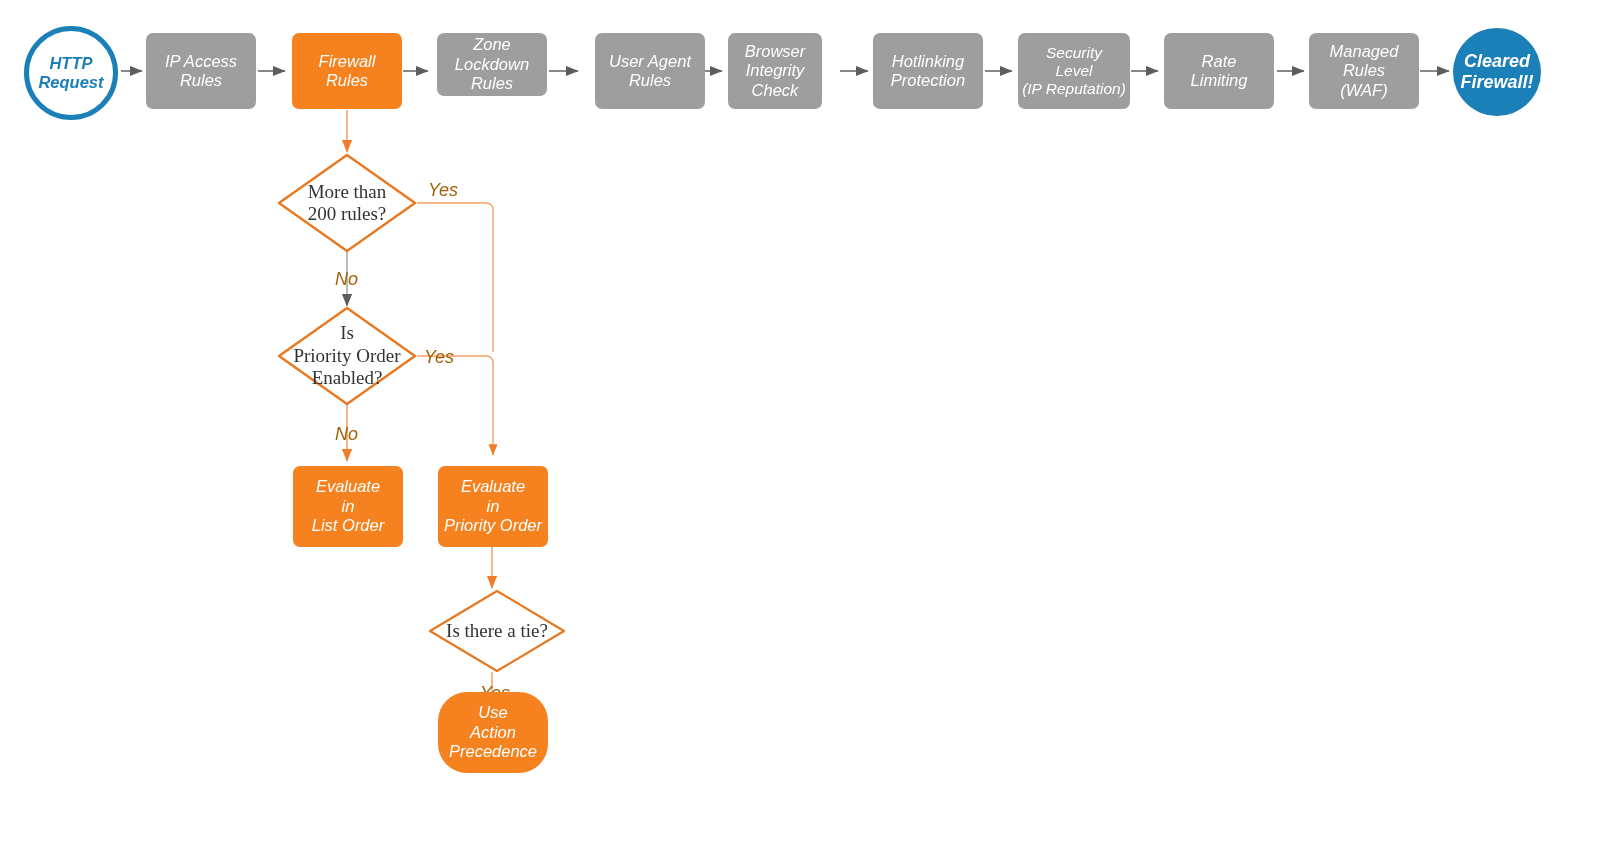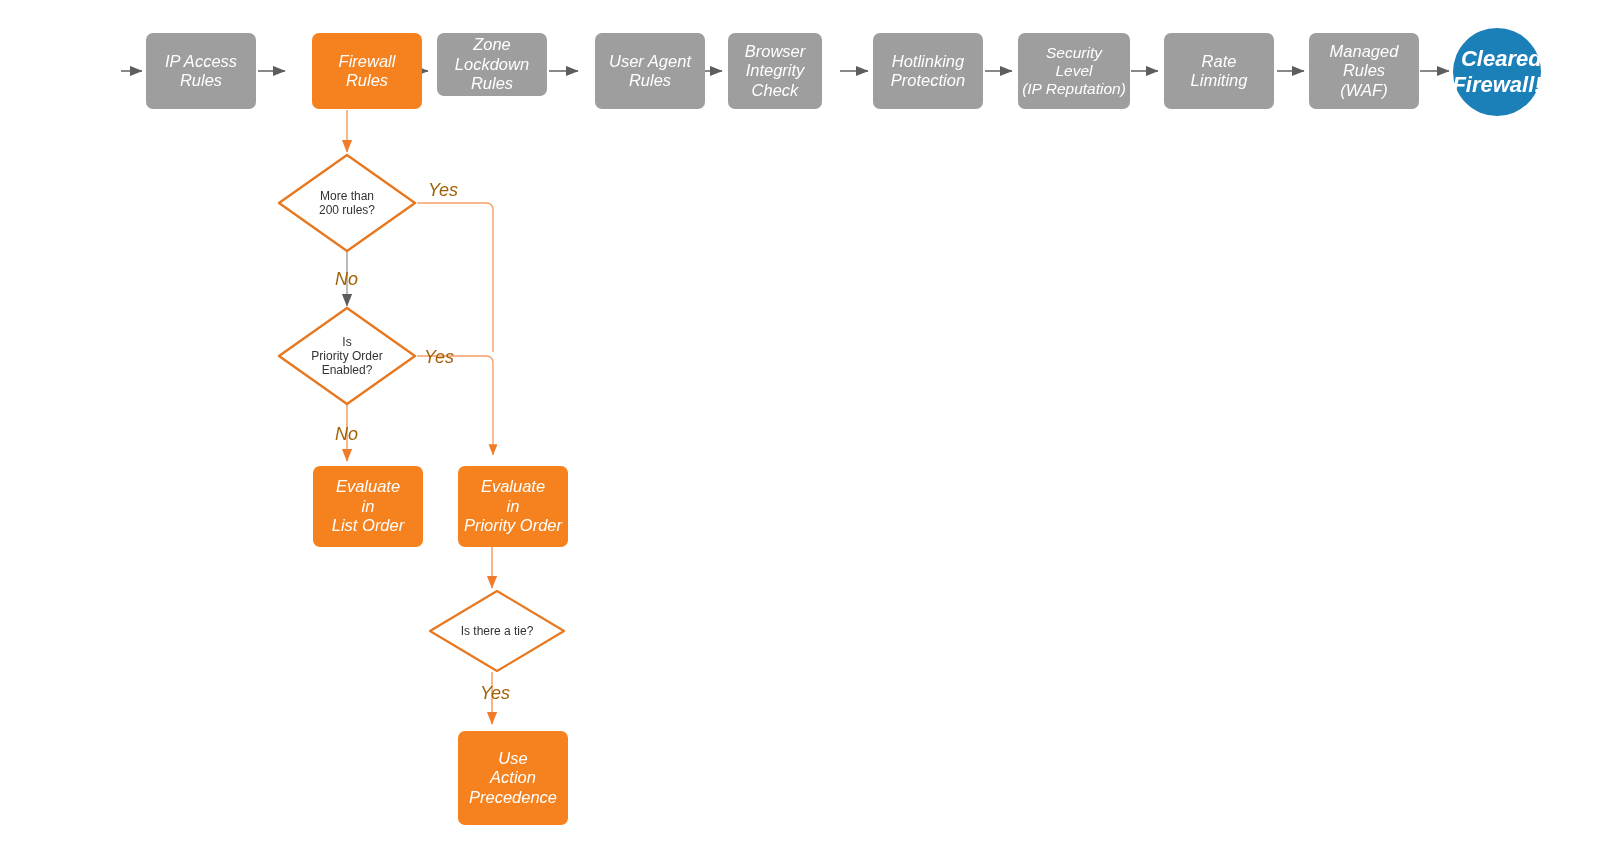--- a/index.html
+++ b/index.html
@@ -37,47 +37,47 @@
     white-space: pre-line;
   }
   
   .proc {
     border-radius: 7px;
     font-style: italic;
     font-size: 16.5px;
     color: #ffffff;
   }
   .proc.gray  { background: #9e9e9e; }
-  .proc.orange{ background: #f5821f; margin-left: 20px; }
+  .proc.orange{ background: #f5821f; }
 
   
   .start-circle {
     border-radius: 50%;
     background: #ffffff;
     border: 5px solid #1b7fb8;
     color: #1b7fb8;
     font-weight: bold;
     font-style: italic;
     font-size: 16.5px;
   }
   
   .end-circle {
     border-radius: 50%;
     background: #1b7fb8;
     color: #ffffff;
     font-weight: bold;
     font-style: italic;
-    font-size: 22px;
-    text-align: right;
+    font-size: 18px;
   }
   
   .diamond {
     background: transparent;
-    font-size: 12px;
+    font-size: 19px;
     color: #333333;
+    font-family: Liberation Serif, serif;
   }
   .diamond .dia-shape {
     position: absolute;
     left: 0; top: 0;
     width: 100%; height: 100%;
   }
   .diamond .dia-text {
     position: relative;
     z-index: 2;
     padding: 0 6px;
@@ -127,20 +127,22 @@
 
     <path d="M417,356 L486,356 Q493,356 493,363 L493,455" stroke="#f7a06a" stroke-width="1.4" fill="none" marker-end="url(#arrow-orange)"></path>
 
     <line x1="347" y1="404" x2="347" y2="461" stroke="#f7a06a" stroke-width="1.6" fill="none" marker-end="url(#arrow-orange)"></line>
 
     <line x1="492" y1="547" x2="492" y2="588" stroke="#f7a06a" stroke-width="1.6" fill="none" marker-end="url(#arrow-orange)"></line>
 
     <line x1="492" y1="672" x2="492" y2="724" stroke="#f7a06a" stroke-width="1.6" fill="none" marker-end="url(#arrow-orange)"></line>
   </svg>
 
+  <div class="node start-circle" style="left:24px; top:26px; width:94px; height:94px;">HTTP
+Request</div>
 
   <div class="node proc gray" style="left:146px; top:33px; width:110px; height:76px;">IP Access
 Rules</div>
 
   <div class="node proc orange" style="left:292px; top:33px; width:110px; height:76px;">Firewall
 Rules</div>
 
   <div class="node proc gray" style="left:437px; top:33px; width:110px; height:63px;">Zone
 Lockdown
 Rules</div>
@@ -204,17 +206,17 @@
 
   <div class="node diamond" style="left:428px; top:589px; width:138px; height:84px;">
     <svg class="dia-shape" viewBox="0 0 138 84" preserveAspectRatio="none">
       <polygon points="69,2 136,42 69,82 2,42" fill="#ffffff" stroke="#e8781f" stroke-width="2.2" stroke-linejoin="round"></polygon>
     </svg>
     <span class="dia-text">Is there a tie?</span>
   </div>
 
   <div class="elabel" style="left:480px; top:683px;">Yes</div>
 
-  <div class="node proc orange" style="left:438px; top:731px; width:110px; height:94px;">Use
+  <div class="node proc orange" style="left:438px; top:692px; width:110px; height:81px;border-radius:29px;">Use
 Action
 Precedence</div>
 
 </div>
 
 </body></html>

